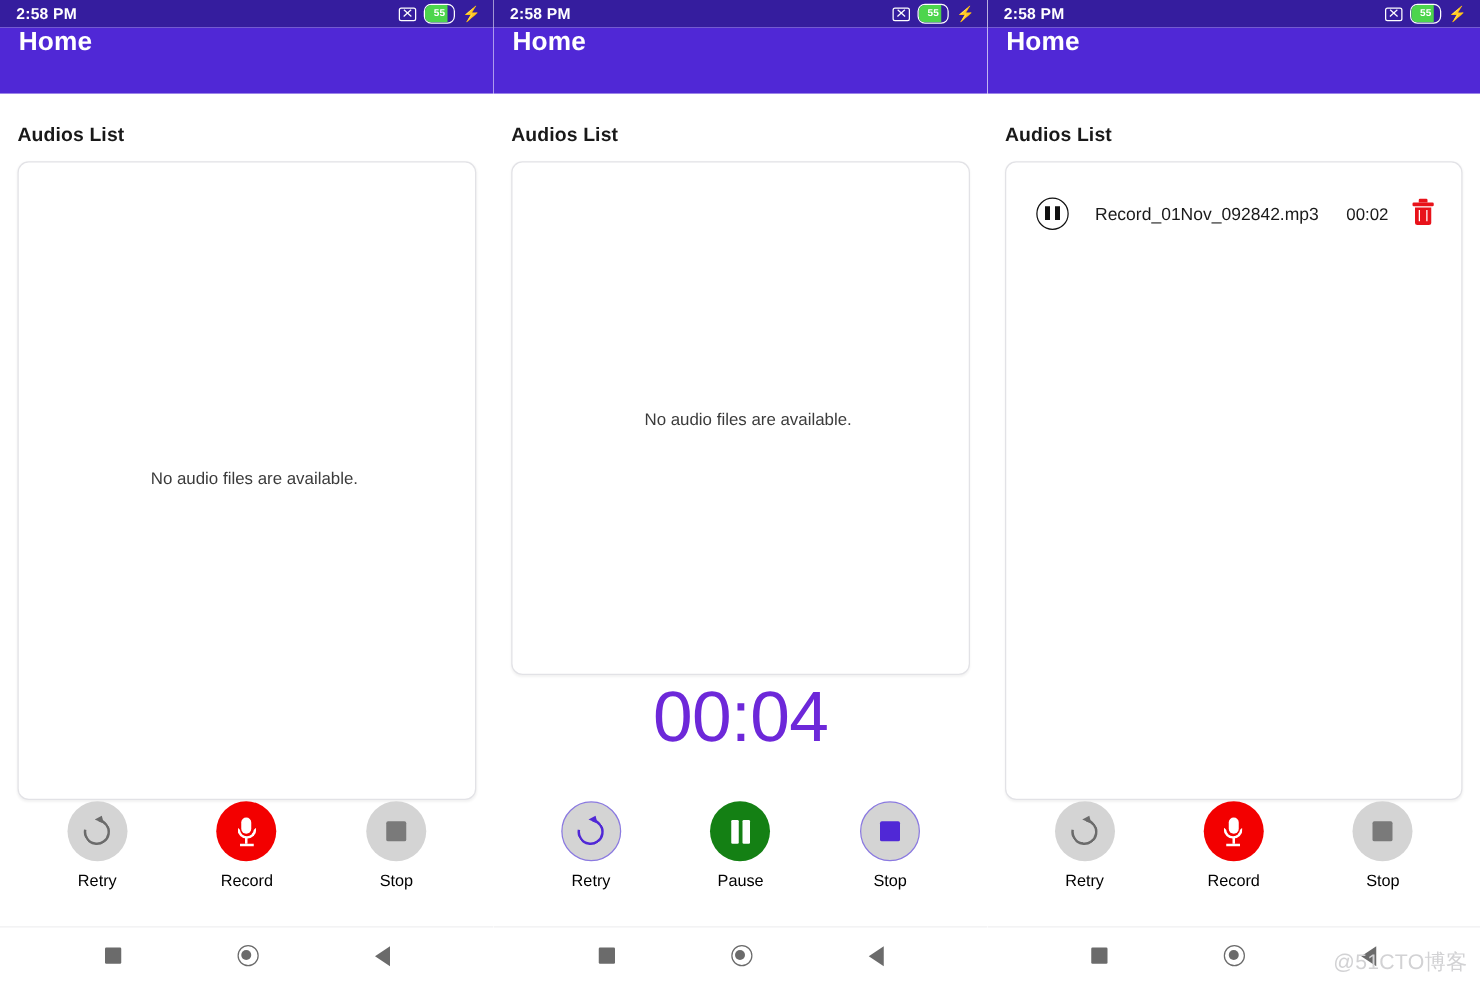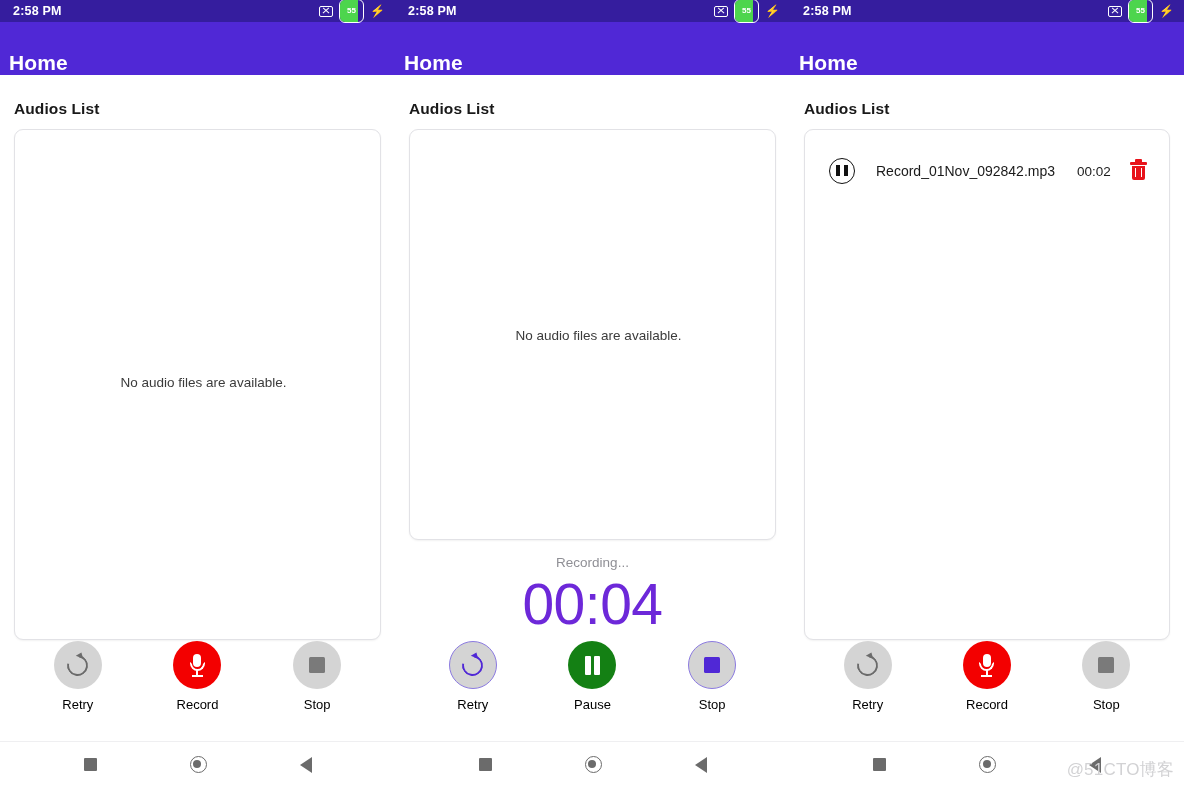--- a/index.html
+++ b/index.html
@@ -57,21 +57,21 @@
   .icon-x::before, .icon-x::after {
     content: "";
     position: absolute;
     left: 1.6px; top: 3.6px;
     width: 8px; height: 1.3px;
     background: #ffffff;
   }
   .icon-x::before { transform: rotate(42deg); }
   .icon-x::after  { transform: rotate(-42deg); }
   .battery {
-    width: 25px; height: 24px;
+    width: 25px; height: 16px;
     border: 1.4px solid #ffffff;
     border-radius: 6px;
     position: relative;
     display: flex;
     align-items: center;
     justify-content: center;
     overflow: hidden;
   }
   .battery-fill {
     position: absolute;
@@ -87,22 +87,22 @@
     line-height: 1;
     z-index: 2;
   }
   .bolt { font-size: 12px; color: #ffffff; line-height: 1; }
 
   
   .appbar {
     height: 53px;
     background: #5028d6;
     display: flex;
-    align-items: flex-end;
-    padding-left: 9px;
+    align-items: flex-start;
+    padding-left: 15px;
     flex: 0 0 auto;
   }
   .appbar-title {
     color: #ffffff;
     font-size: 21px;
     font-weight: bold;
     letter-spacing: .1px;
   }
 
   
@@ -456,21 +456,20 @@
     <div class="appbar">
       <span class="appbar-title">Home</span>
     </div>
 
     <div class="body">
       <div class="section-title">Audios List</div>
       <div class="card card-mid">
         <div class="empty-center empty-p2">No audio files are available.</div>
       </div>
 
-      <div class="rec-status">Recording...</div>
       <div class="rec-timer">00:04</div>
 
       <div class="controls">
         <div class="ctrl">
           <div class="ctrl-circle c-gray c-border-purple">
             <span class="glyph-retry purple"></span>
           </div>
           <span class="ctrl-label">Retry</span>
         </div>
         <div class="ctrl">

